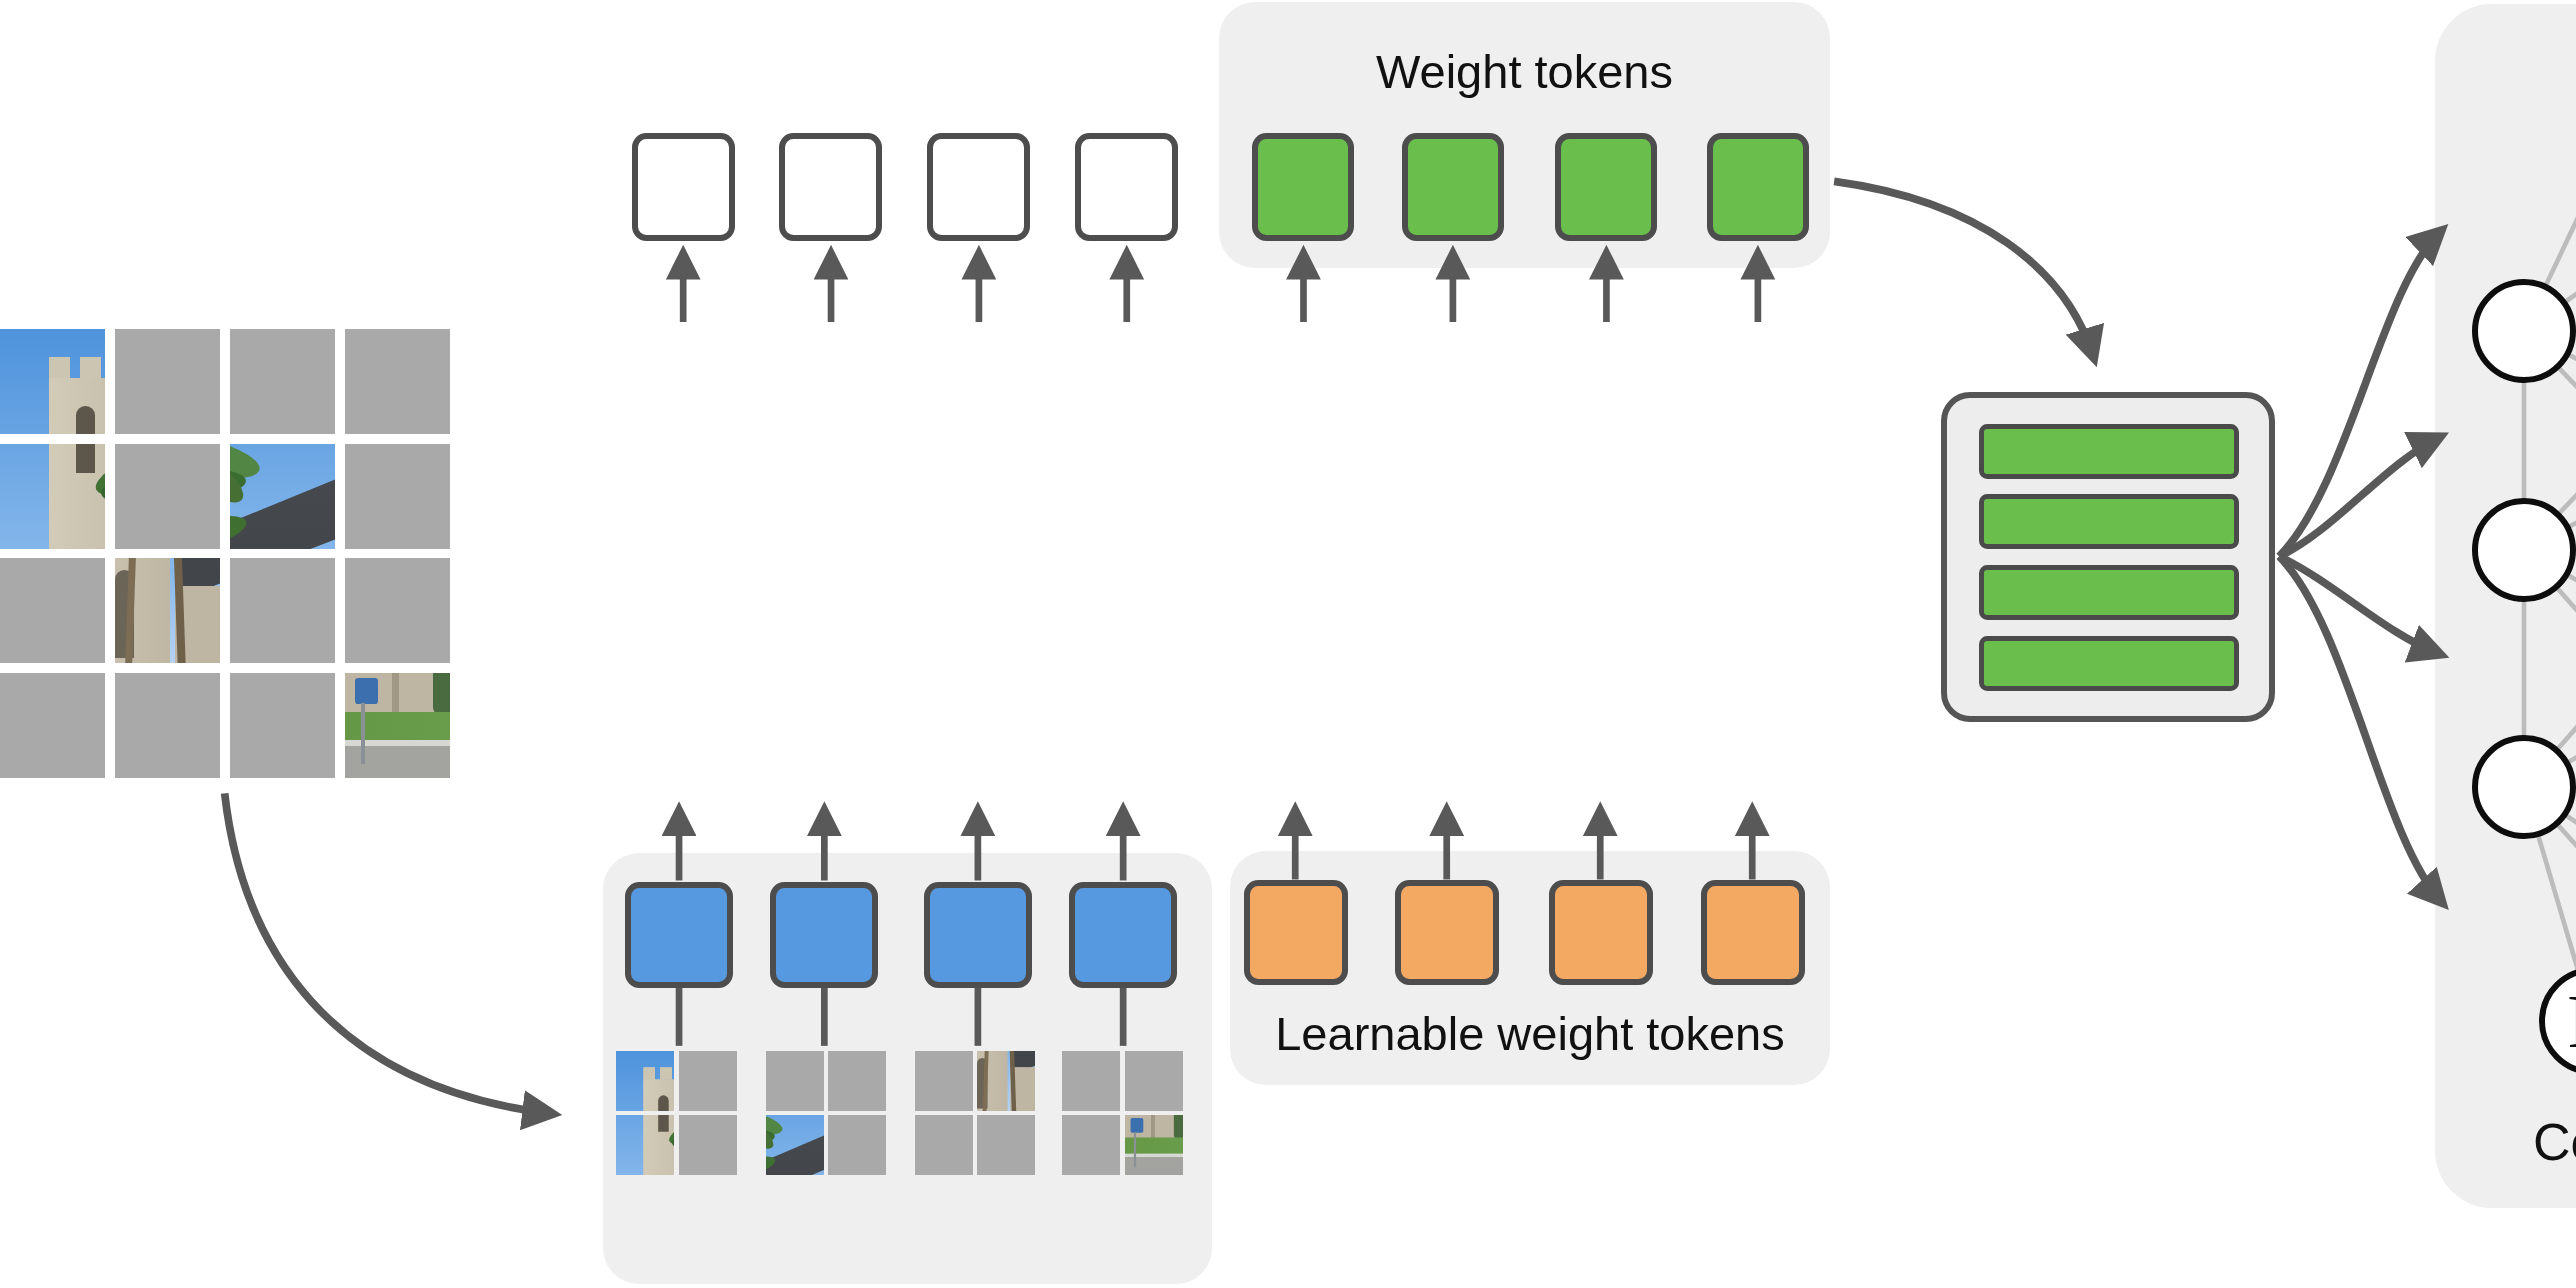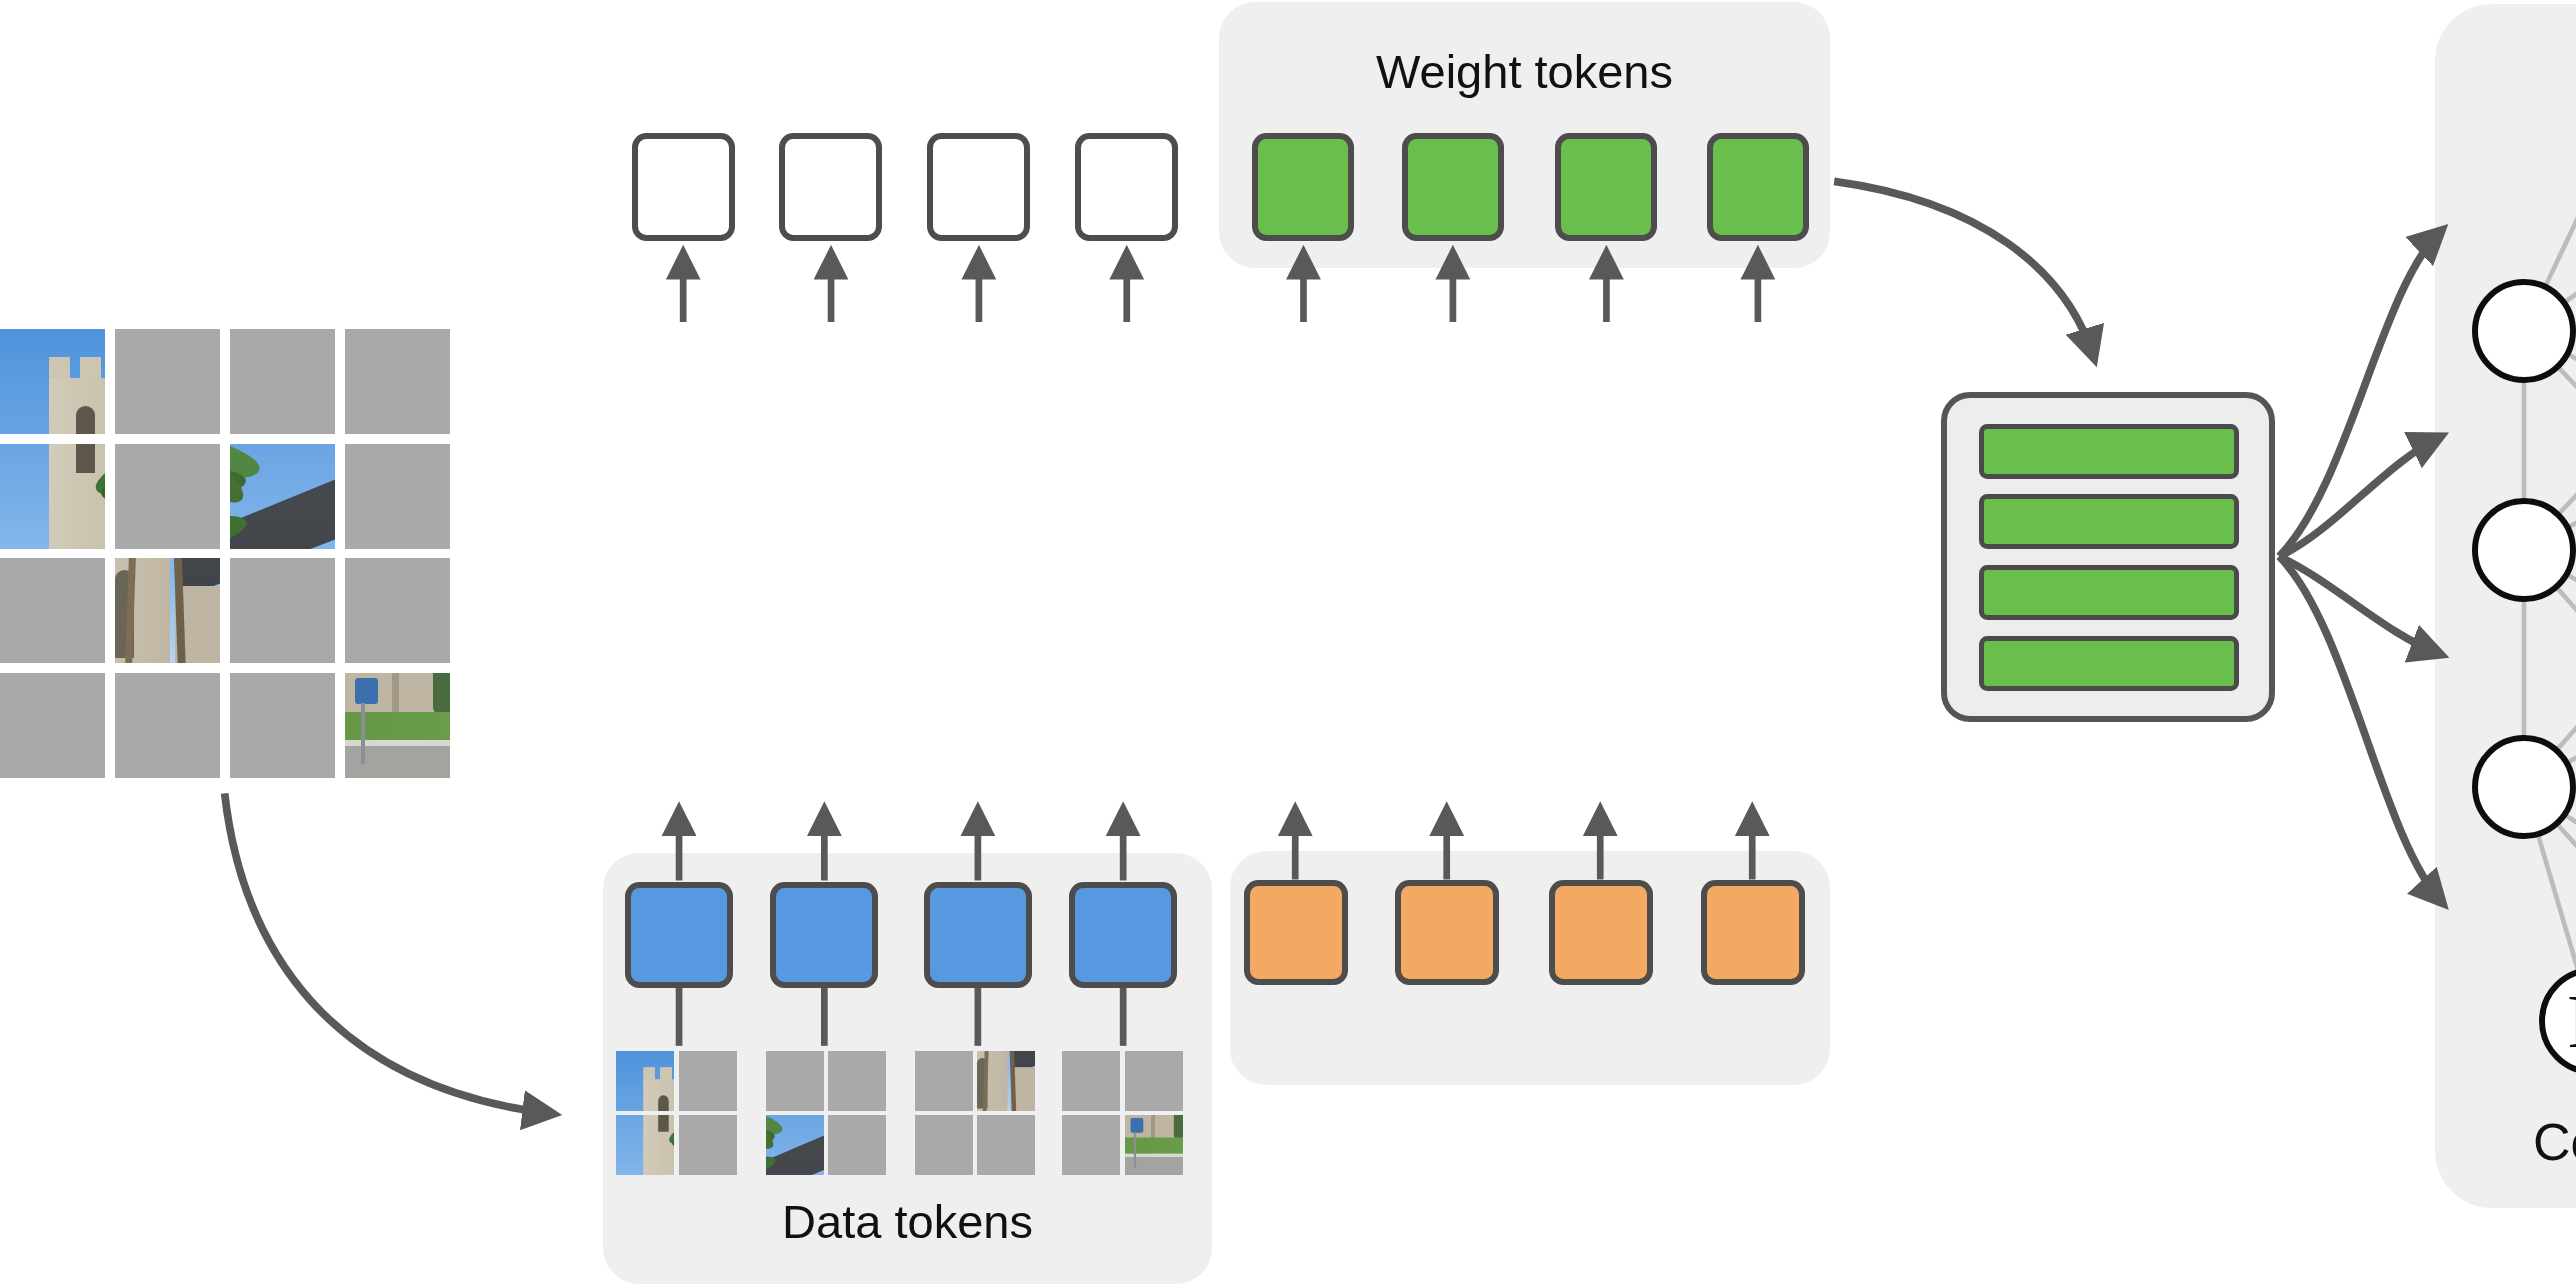--- a/index.html
+++ b/index.html
@@ -25,23 +25,23 @@
 </style>
 </head>
 <body>
 
 <div id="canvas">
 
   <div class="panel" style="left:1219px;top:2.1px;width:611px;height:266px;"></div>
   <div class="panel-label" style="left:1219px;top:44px;width:611px;">Weight tokens</div>
 
   <div class="panel" style="left:603px;top:853px;width:609px;height:431px;"></div>
-  <div class="panel-label" style="left:603px;top:1194px;width:609px;">Data tokens</div>
 
   <div class="panel" style="left:1230px;top:851px;width:600px;height:234px;"></div>
+  <div class="panel-label" style="left:1230px;top:1006px;width:600px;">Learnable weight tokens</div>
 
   <div class="panel" style="left:2435px;top:4.1px;width:618px;height:1204px;border-radius:57px;"></div>
   <div class="panel-label" style="left:2435px;top:1112px;width:618px;font-size:52px;">Continuous Image</div>
 
   <svg id="svg-layer" width="3642" height="1288" viewBox="0 0 7069 2500">
     <defs>
       <marker id="ah" viewBox="0 0 10 10" refX="7.5" refY="5" markerWidth="5.2" markerHeight="5.2" orient="auto-start-reverse">
         <path d="M0,0 L10,5 L0,10 z" fill="#595959"></path>
       </marker>
     </defs>

